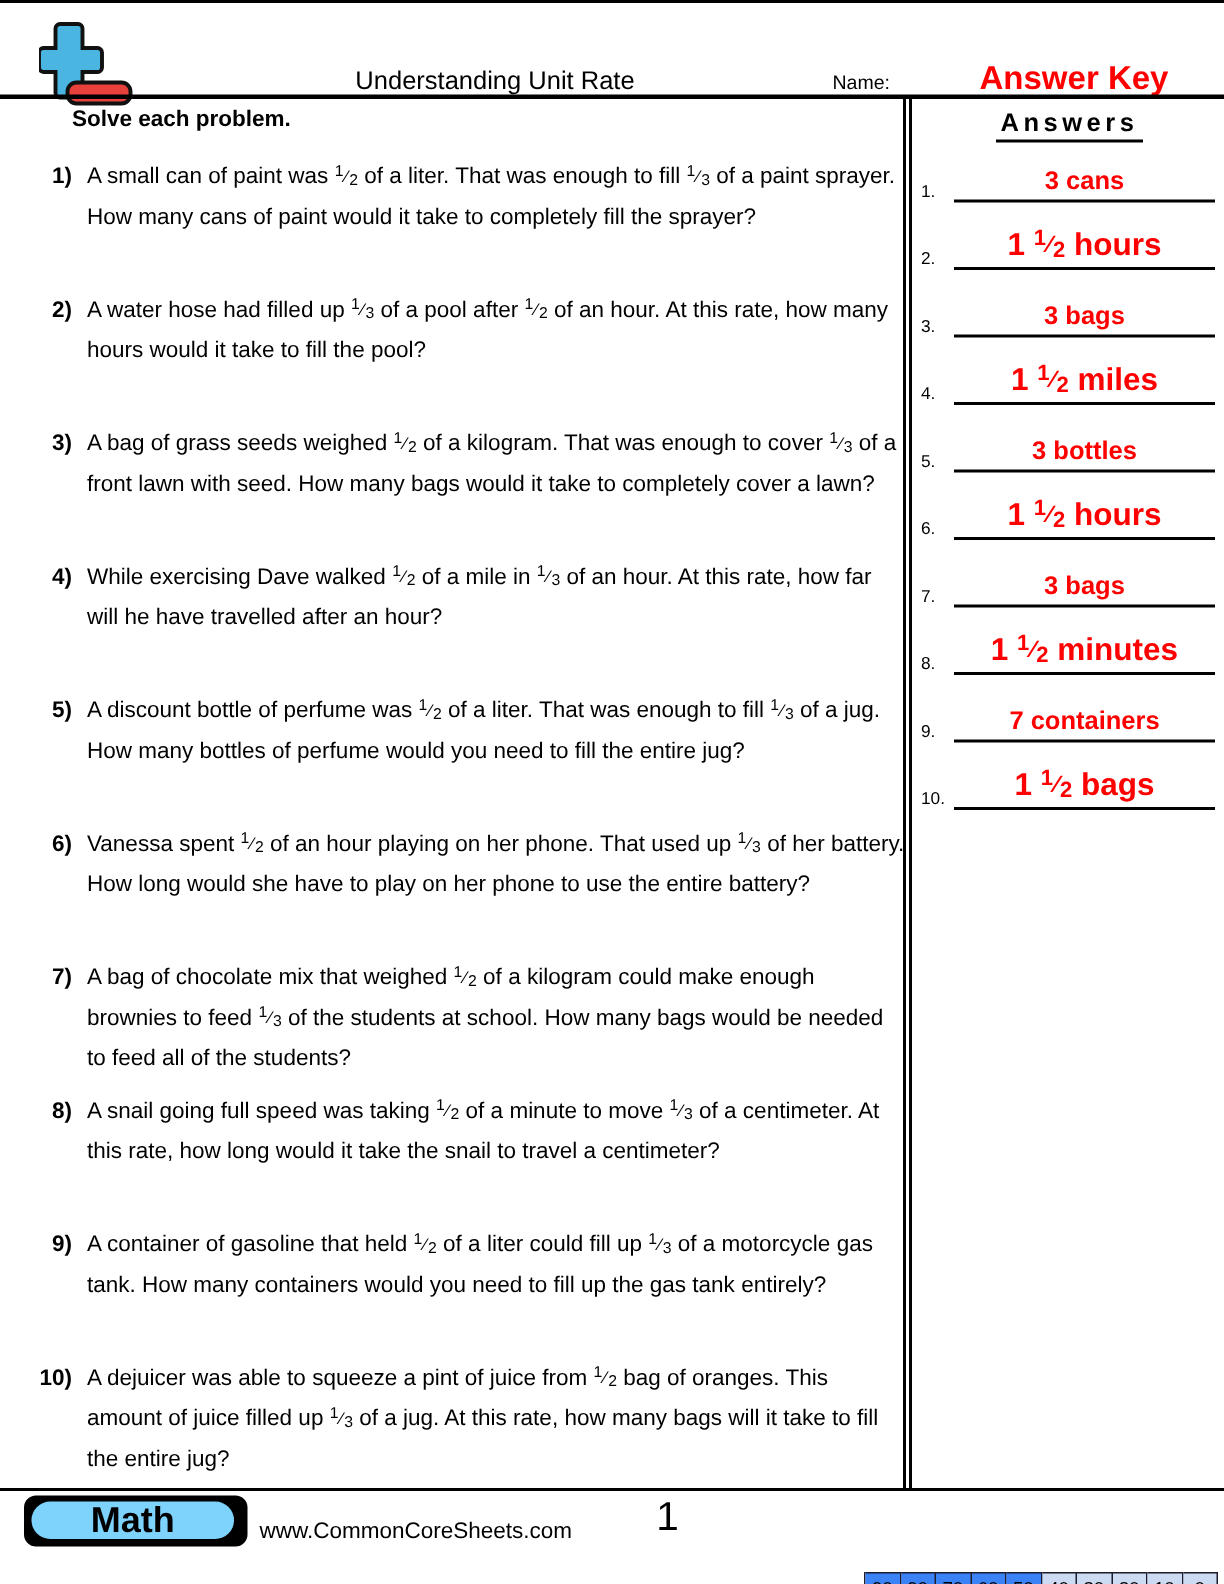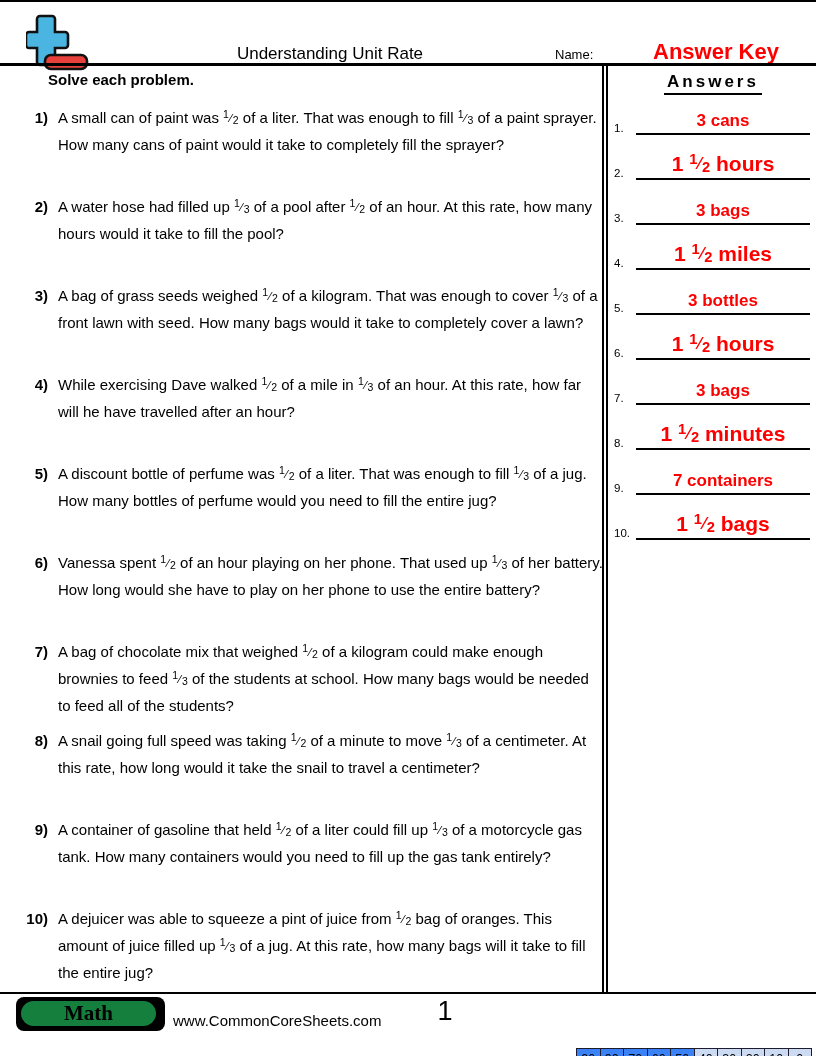--- a/index.html
+++ b/index.html
@@ -46,23 +46,23 @@
                      border-bottom:2px solid #000; padding:0 3px 1px 3px; }
   .answer-row { position:absolute; left:4px; right:6px; height:38px; display:flex; align-items:flex-end; }
   .answer-num { flex:none; width:22px; font-size:11.5px; padding-bottom:1px; }
   .answer-line { flex:1; border-bottom:2px solid #000; text-align:center; padding-bottom:2px; }
   .answer-value { color:var(--accent,#fe0000); font-weight:bold; font-size:17px; white-space:nowrap; }
   .answer-value.has-frac { font-size:21px; }
 
   
   .subject-badge { position:absolute; left:16px; top:997px; width:149px; height:34px;
                    background:#000; border-radius:8px; }
-  .subject-pill { position:absolute; left:5px; top:4px; right:9px; bottom:5px; background:#15803d;
+  .subject-pill { position:absolute; left:5px; top:4px; right:9px; bottom:5px; background:#7dd3fc;
                   border-radius:14px; display:flex; align-items:center; justify-content:center;
-                  font-size:21px; font-weight:bold;font-family:Liberation Serif, serif; }
+                  font-size:24px; font-weight:bold; }
   .website { position:absolute; left:173px; top:1012px; font-size:15px; }
   .page-number { position:absolute; left:410px; top:996px; width:70px; text-align:center; font-size:27px; }
   .score-table { position:absolute; top:1048px; right:4px; display:flex; align-items:flex-end;gap:16px; }
   .score-label { font-size:12.5px; margin-right:8px; }
   .score-cells { display:flex; border-left:1.5px solid #1c1c2e; height:20px; }
   .score-cell { width:22.5px; border-right:1.5px solid #1c1c2e; border-top:1.5px solid #1c1c2e;
                 border-bottom:1.5px solid #1c1c2e; font-size:12.5px; line-height:20px;
                 text-align:center; background:#3b82f6; }
   .score-cell.shaded { background:var(--score-shade,#ccdaf2); }
 </style>

